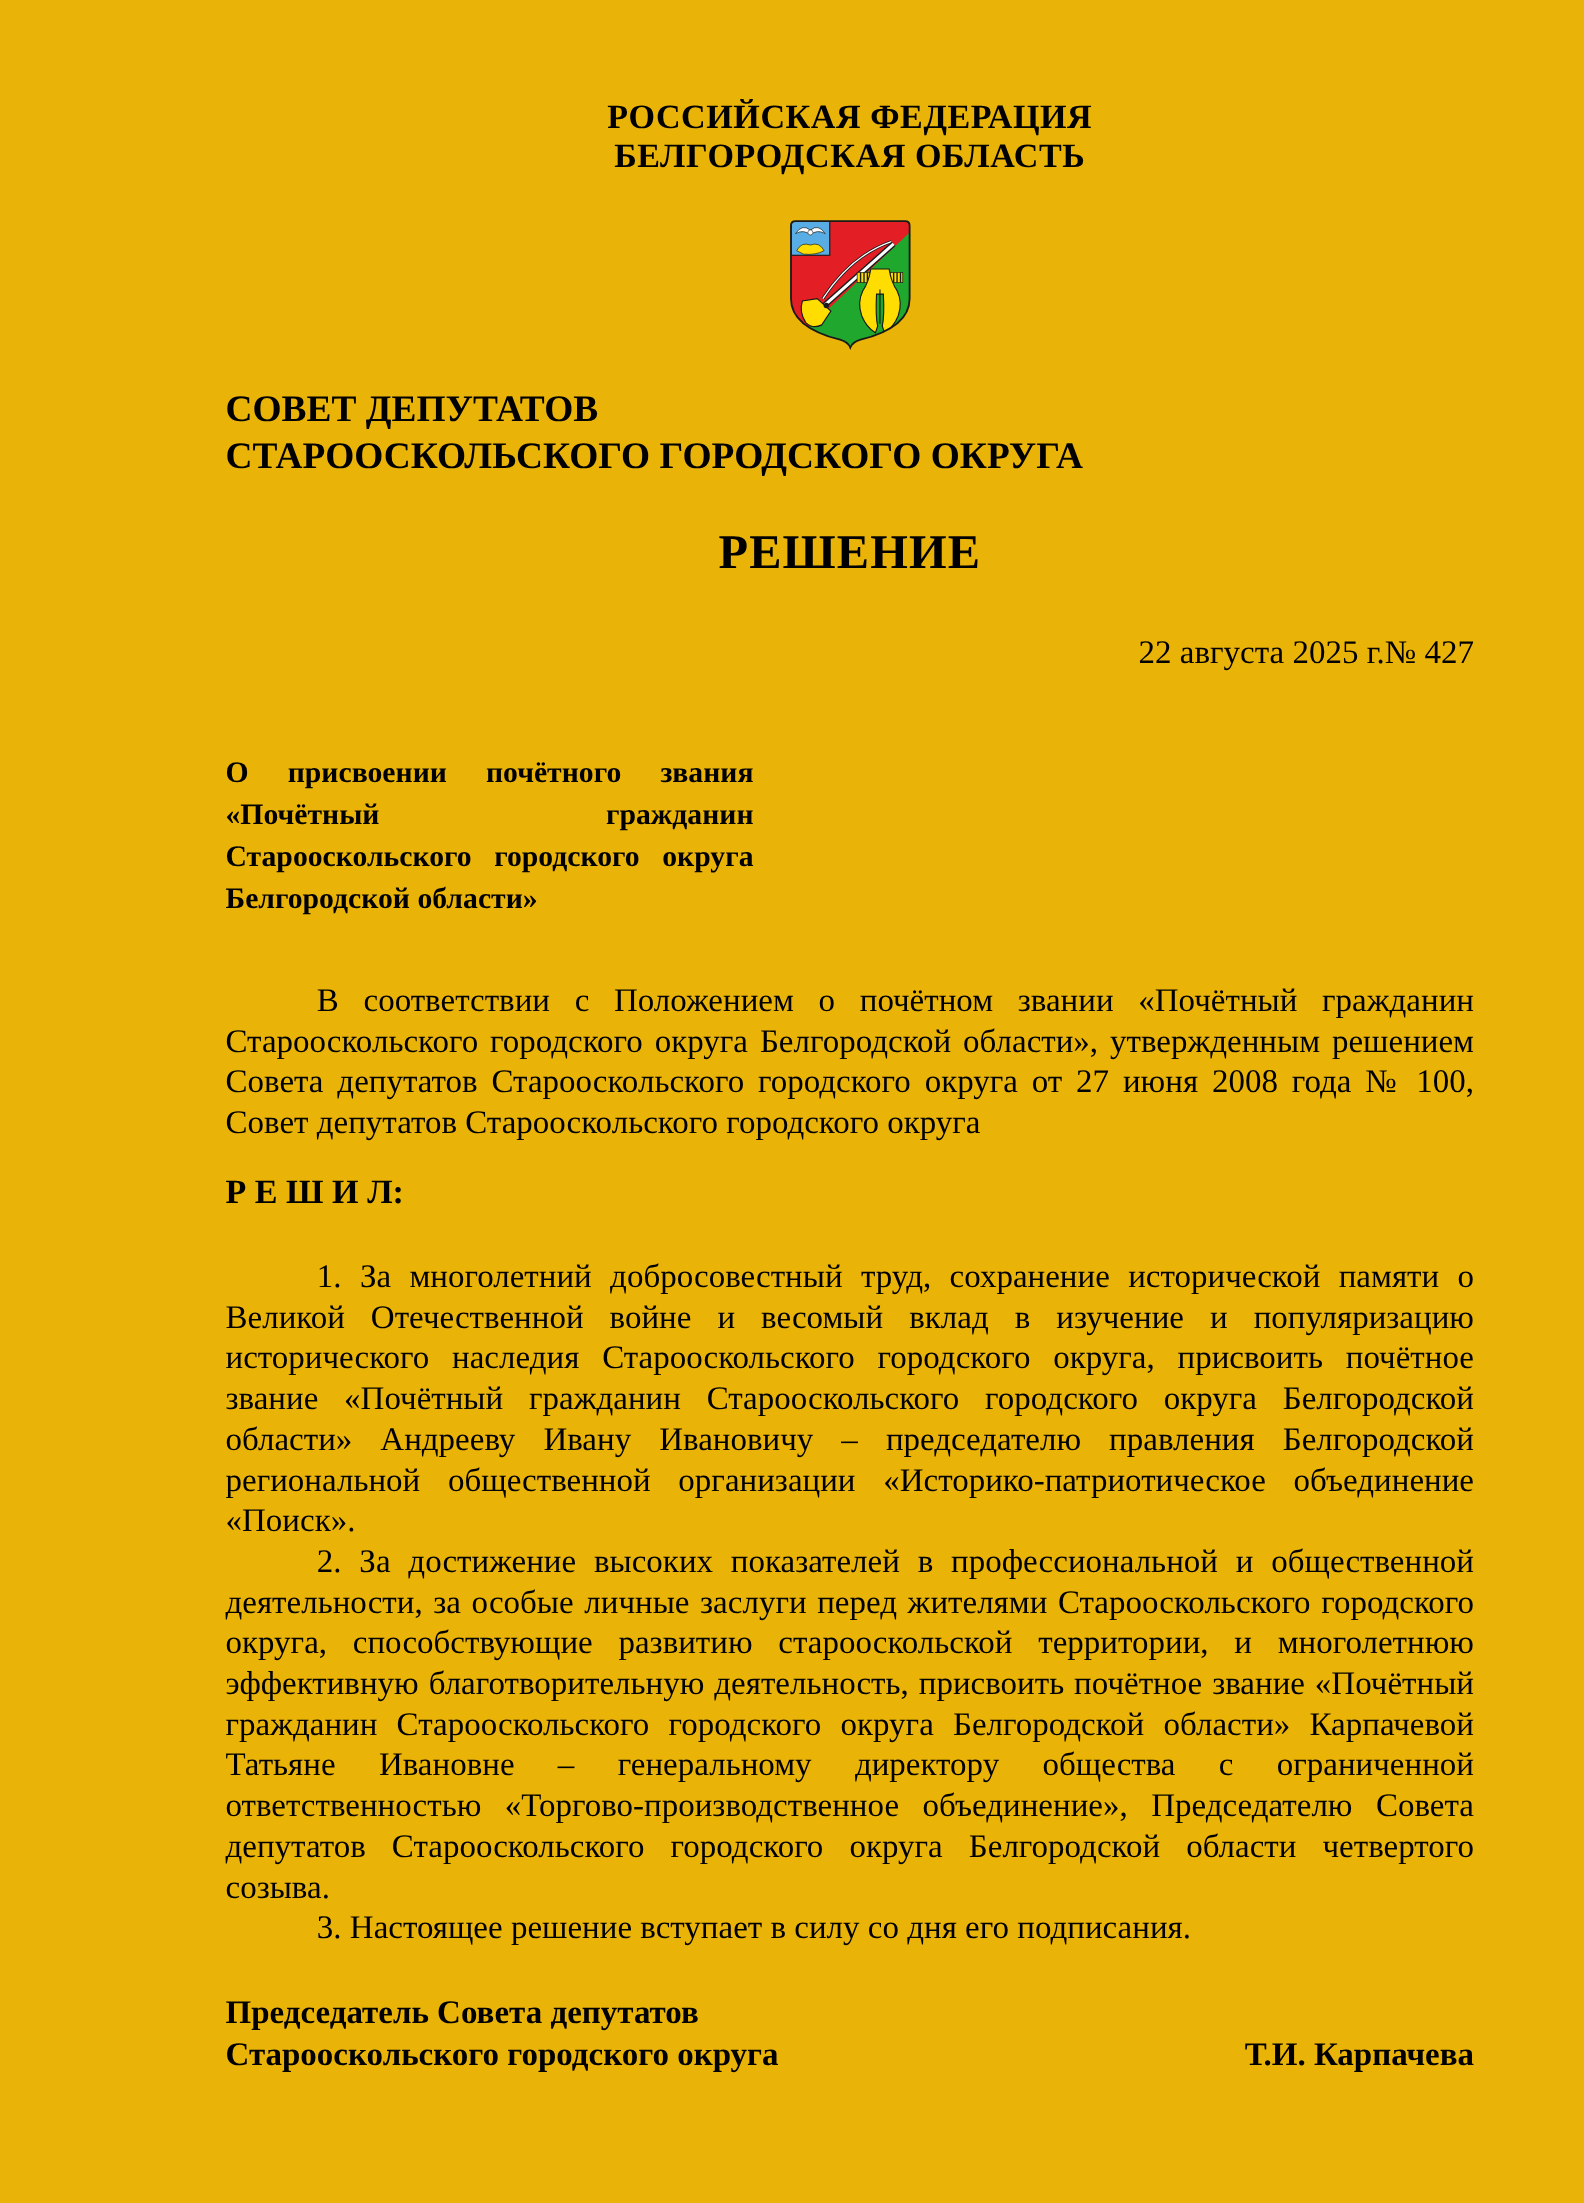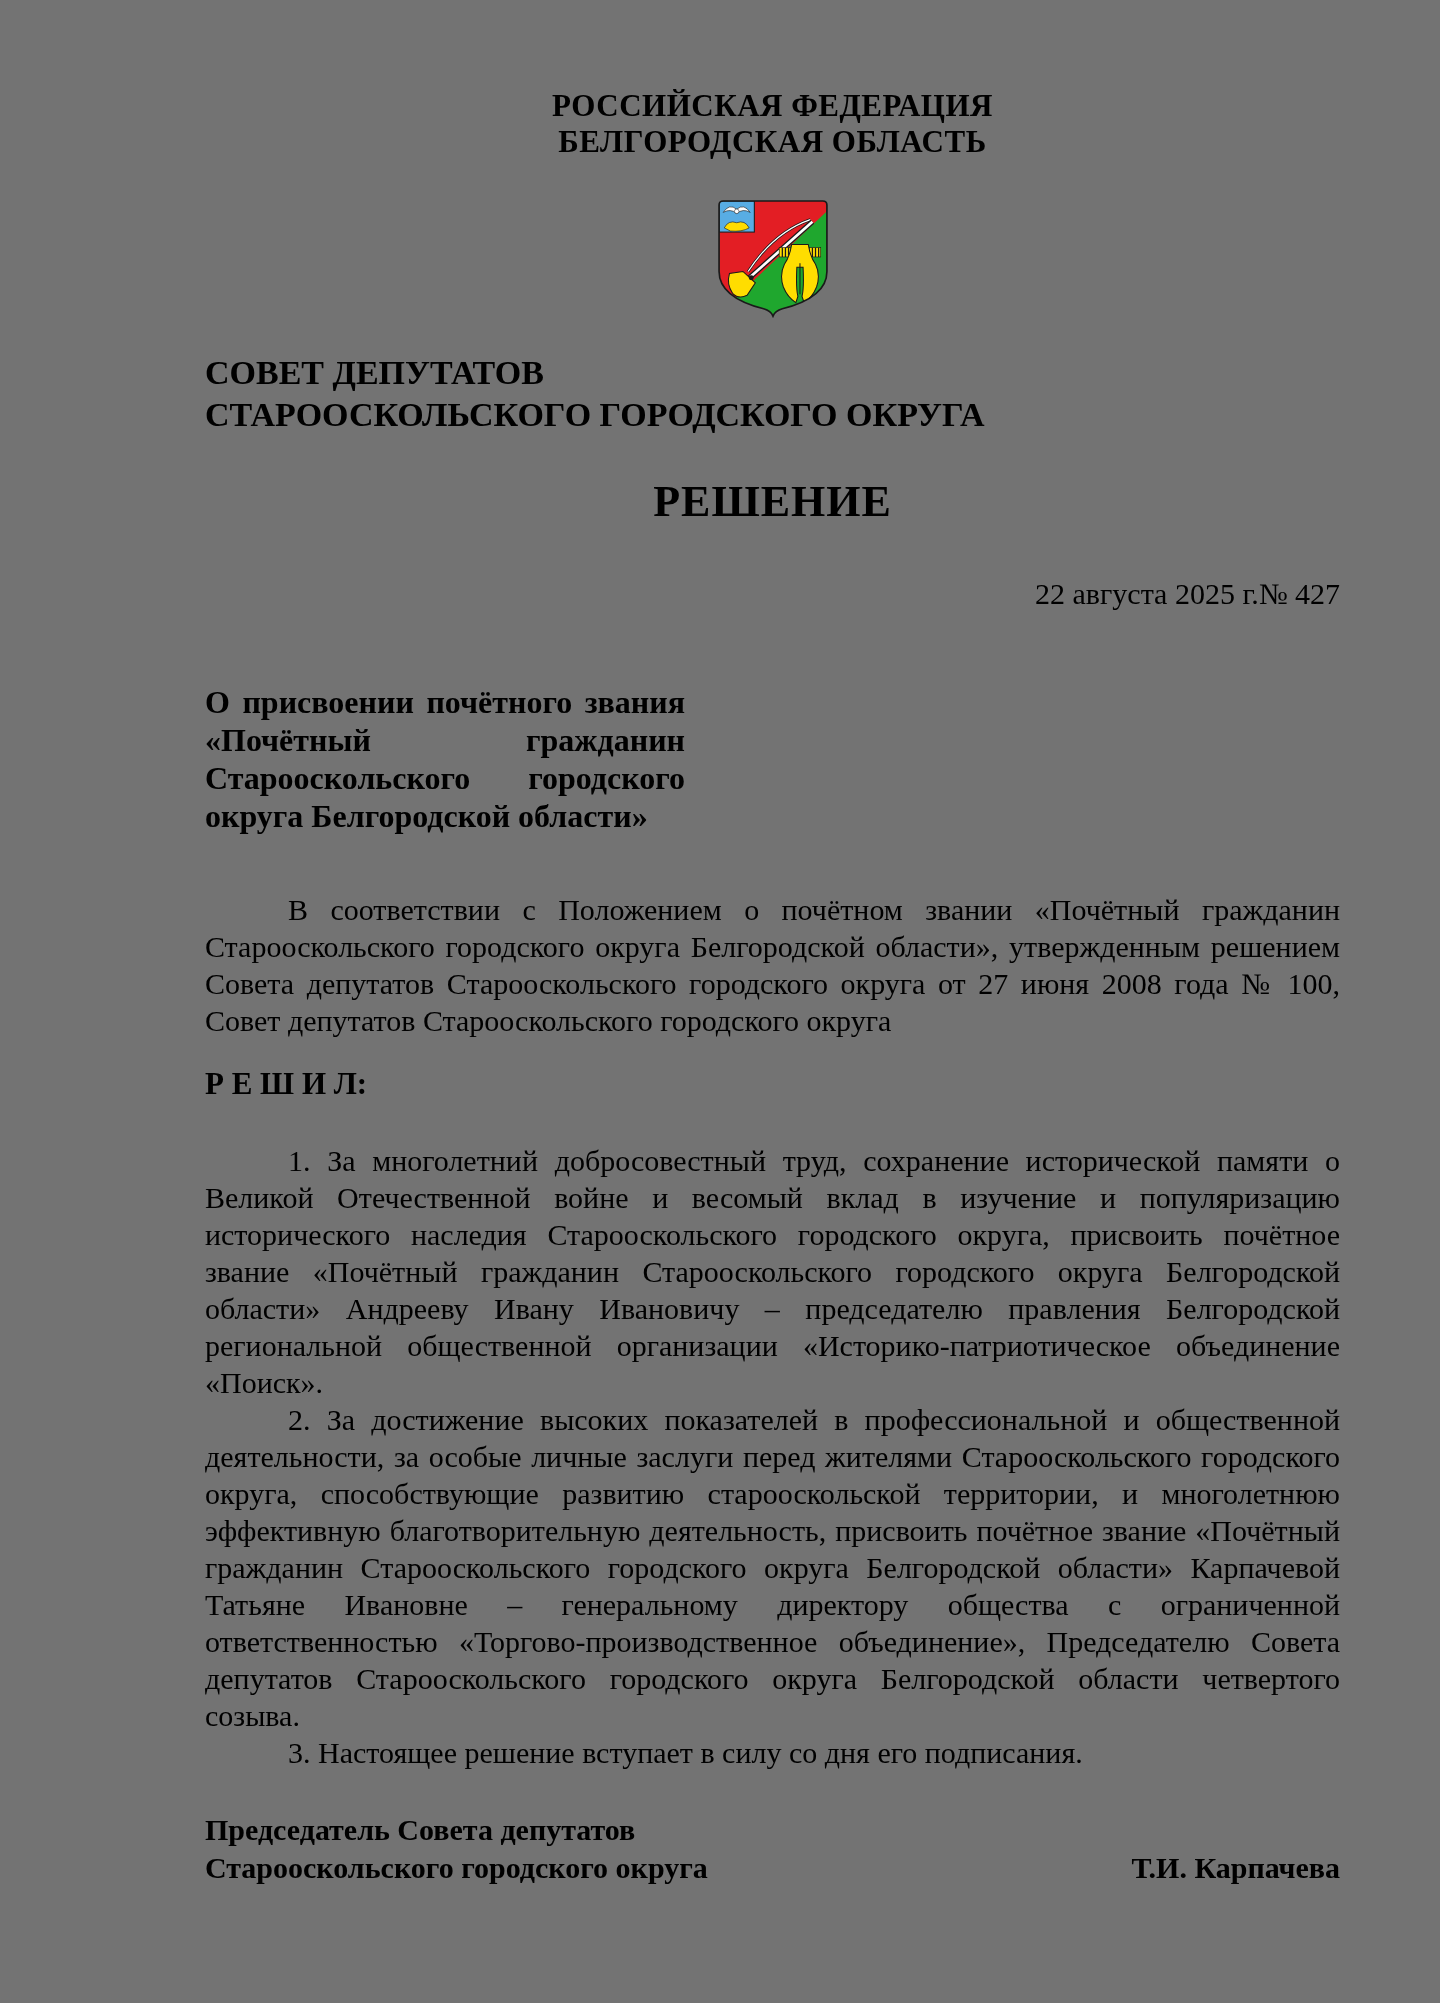--- a/index.html
+++ b/index.html
@@ -1,20 +1,20 @@
 <!DOCTYPE html>
 <html lang="ru"><head>
 <meta charset="utf-8">
 <style>
   html, body { margin: 0; padding: 0; background: #ffffff; }
   .page {
     position: relative;
     width: 1440px;
     height: 2003px;
-    background: #737373;
+    background: #eab308;
     color: #000000;
     font-family: "Liberation Serif", serif;
     overflow: hidden;
     box-sizing: border-box;
   }
   .content {
     box-sizing: border-box;
     padding: 88px 100px 0 205px; 
     width: 100%;
     height: 100%;
@@ -51,21 +51,21 @@
     display: flex;
     justify-content: flex-end;
     align-items: baseline;
     font-size: 30px;
     line-height: 35px;
   }
   .subject {
     margin-top: 72px;
     width: 480px;
     font-weight: bold;
-    font-size: 32px;
+    font-size: 27px;
     line-height: 38px;
     text-align: justify;
   }
   .intro {
     margin-top: 56px;
     font-size: 30px;
     line-height: 37px;
     text-align: justify;
     text-indent: 83px;
   }

